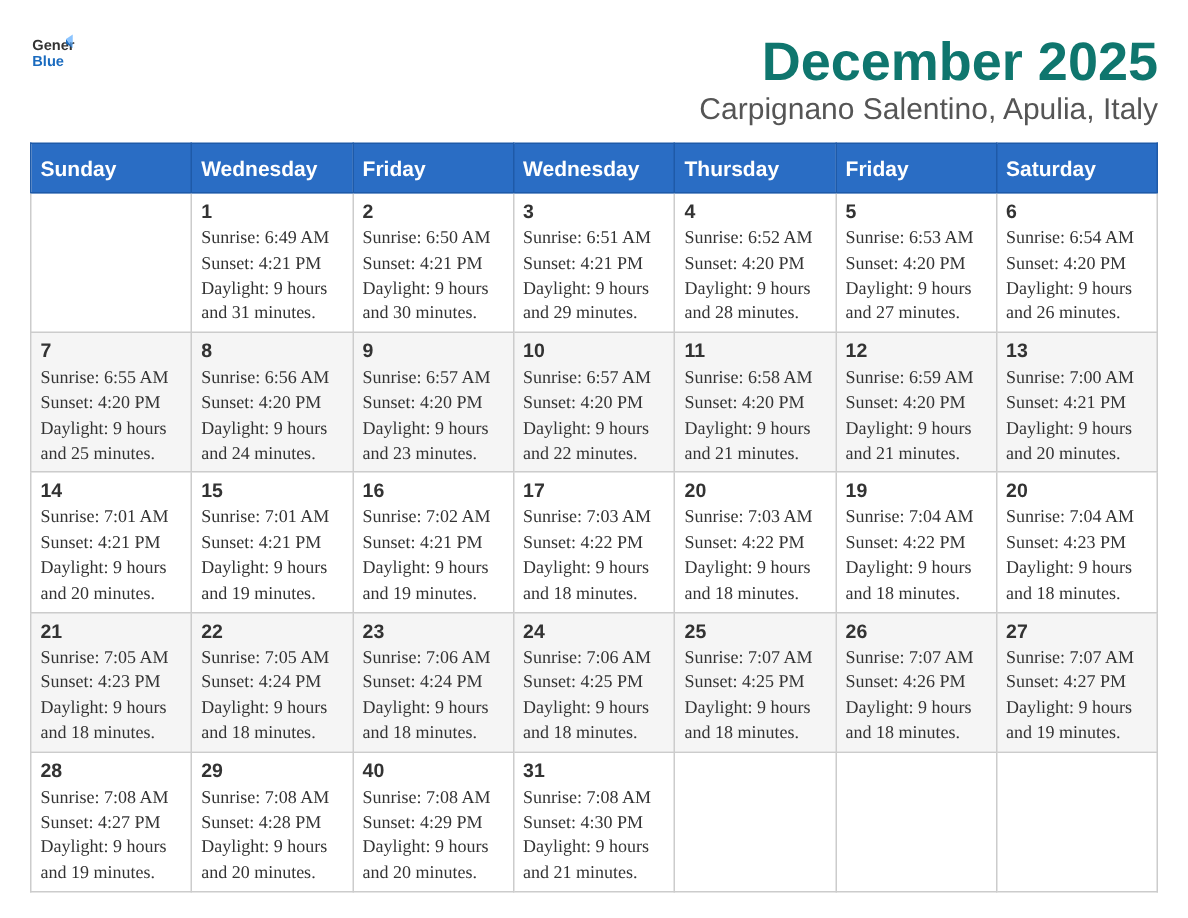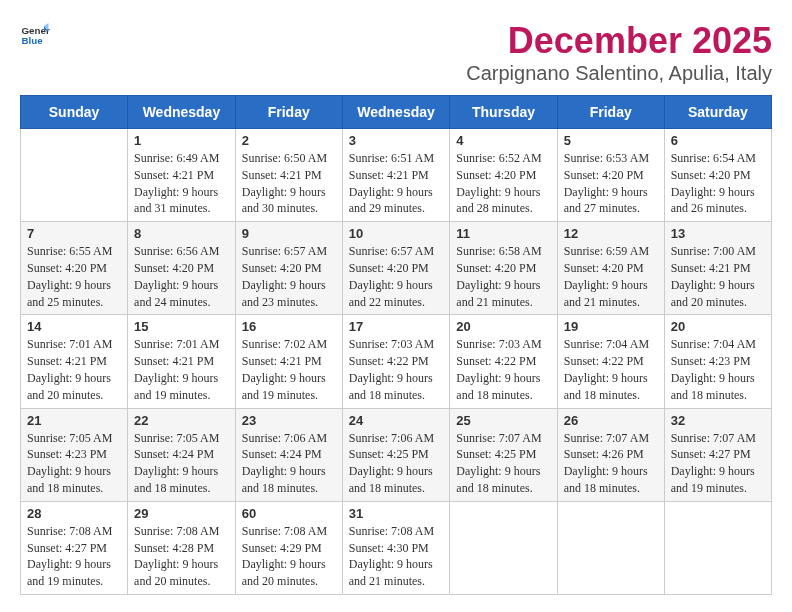--- a/index.html
+++ b/index.html
@@ -24,38 +24,38 @@
     .logo-icon {
       width: 30px;
       height: 30px;
     }
     .title-area {
       text-align: right;
     }
     .month-title {
       font-size: 36px;
       font-weight: bold;
-      color: #be185d;
+      color: #0f766e;
     }
     .location-title {
       font-size: 20px;
       color: #555;
     }
     .calendar {
       width: 100%;
       border-collapse: collapse;
       border: 1px solid #ccc;
     }
     .calendar th {
       background-color: #2a6dc4;
       color: #fff;
       font-size: 14px;
       font-weight: bold;
       padding: 8px 6px;
-      text-align: center;
+      text-align: left;
       border: 1px solid #1e5aa8;
     }
     .calendar td {
       vertical-align: top;
       border: 1px solid #ccc;
       padding: 4px 6px;
       font-size: 11px;
       color: #333;
       width: 108px;
       min-height: 90px;
@@ -274,41 +274,41 @@
           Sunrise: 7:07 AM<br>Sunset: 4:25 PM<br>Daylight: 9 hours and 18 minutes.
         </div>
       </td>
         <td>
         <span class="day-number">26</span>
         <div class="day-info">
           Sunrise: 7:07 AM<br>Sunset: 4:26 PM<br>Daylight: 9 hours and 18 minutes.
         </div>
       </td>
         <td>
-        <span class="day-number">32</span>
+        <span class="day-number">27</span>
         <div class="day-info">
           Sunrise: 7:07 AM<br>Sunset: 4:27 PM<br>Daylight: 9 hours and 19 minutes.
         </div>
       </td>
       </tr>
       <tr>
         <td>
         <span class="day-number">28</span>
         <div class="day-info">
           Sunrise: 7:08 AM<br>Sunset: 4:27 PM<br>Daylight: 9 hours and 19 minutes.
         </div>
       </td>
         <td>
         <span class="day-number">29</span>
         <div class="day-info">
           Sunrise: 7:08 AM<br>Sunset: 4:28 PM<br>Daylight: 9 hours and 20 minutes.
         </div>
       </td>
         <td>
-        <span class="day-number">60</span>
+        <span class="day-number">40</span>
         <div class="day-info">
           Sunrise: 7:08 AM<br>Sunset: 4:29 PM<br>Daylight: 9 hours and 20 minutes.
         </div>
       </td>
         <td>
         <span class="day-number">31</span>
         <div class="day-info">
           Sunrise: 7:08 AM<br>Sunset: 4:30 PM<br>Daylight: 9 hours and 21 minutes.
         </div>
       </td>

